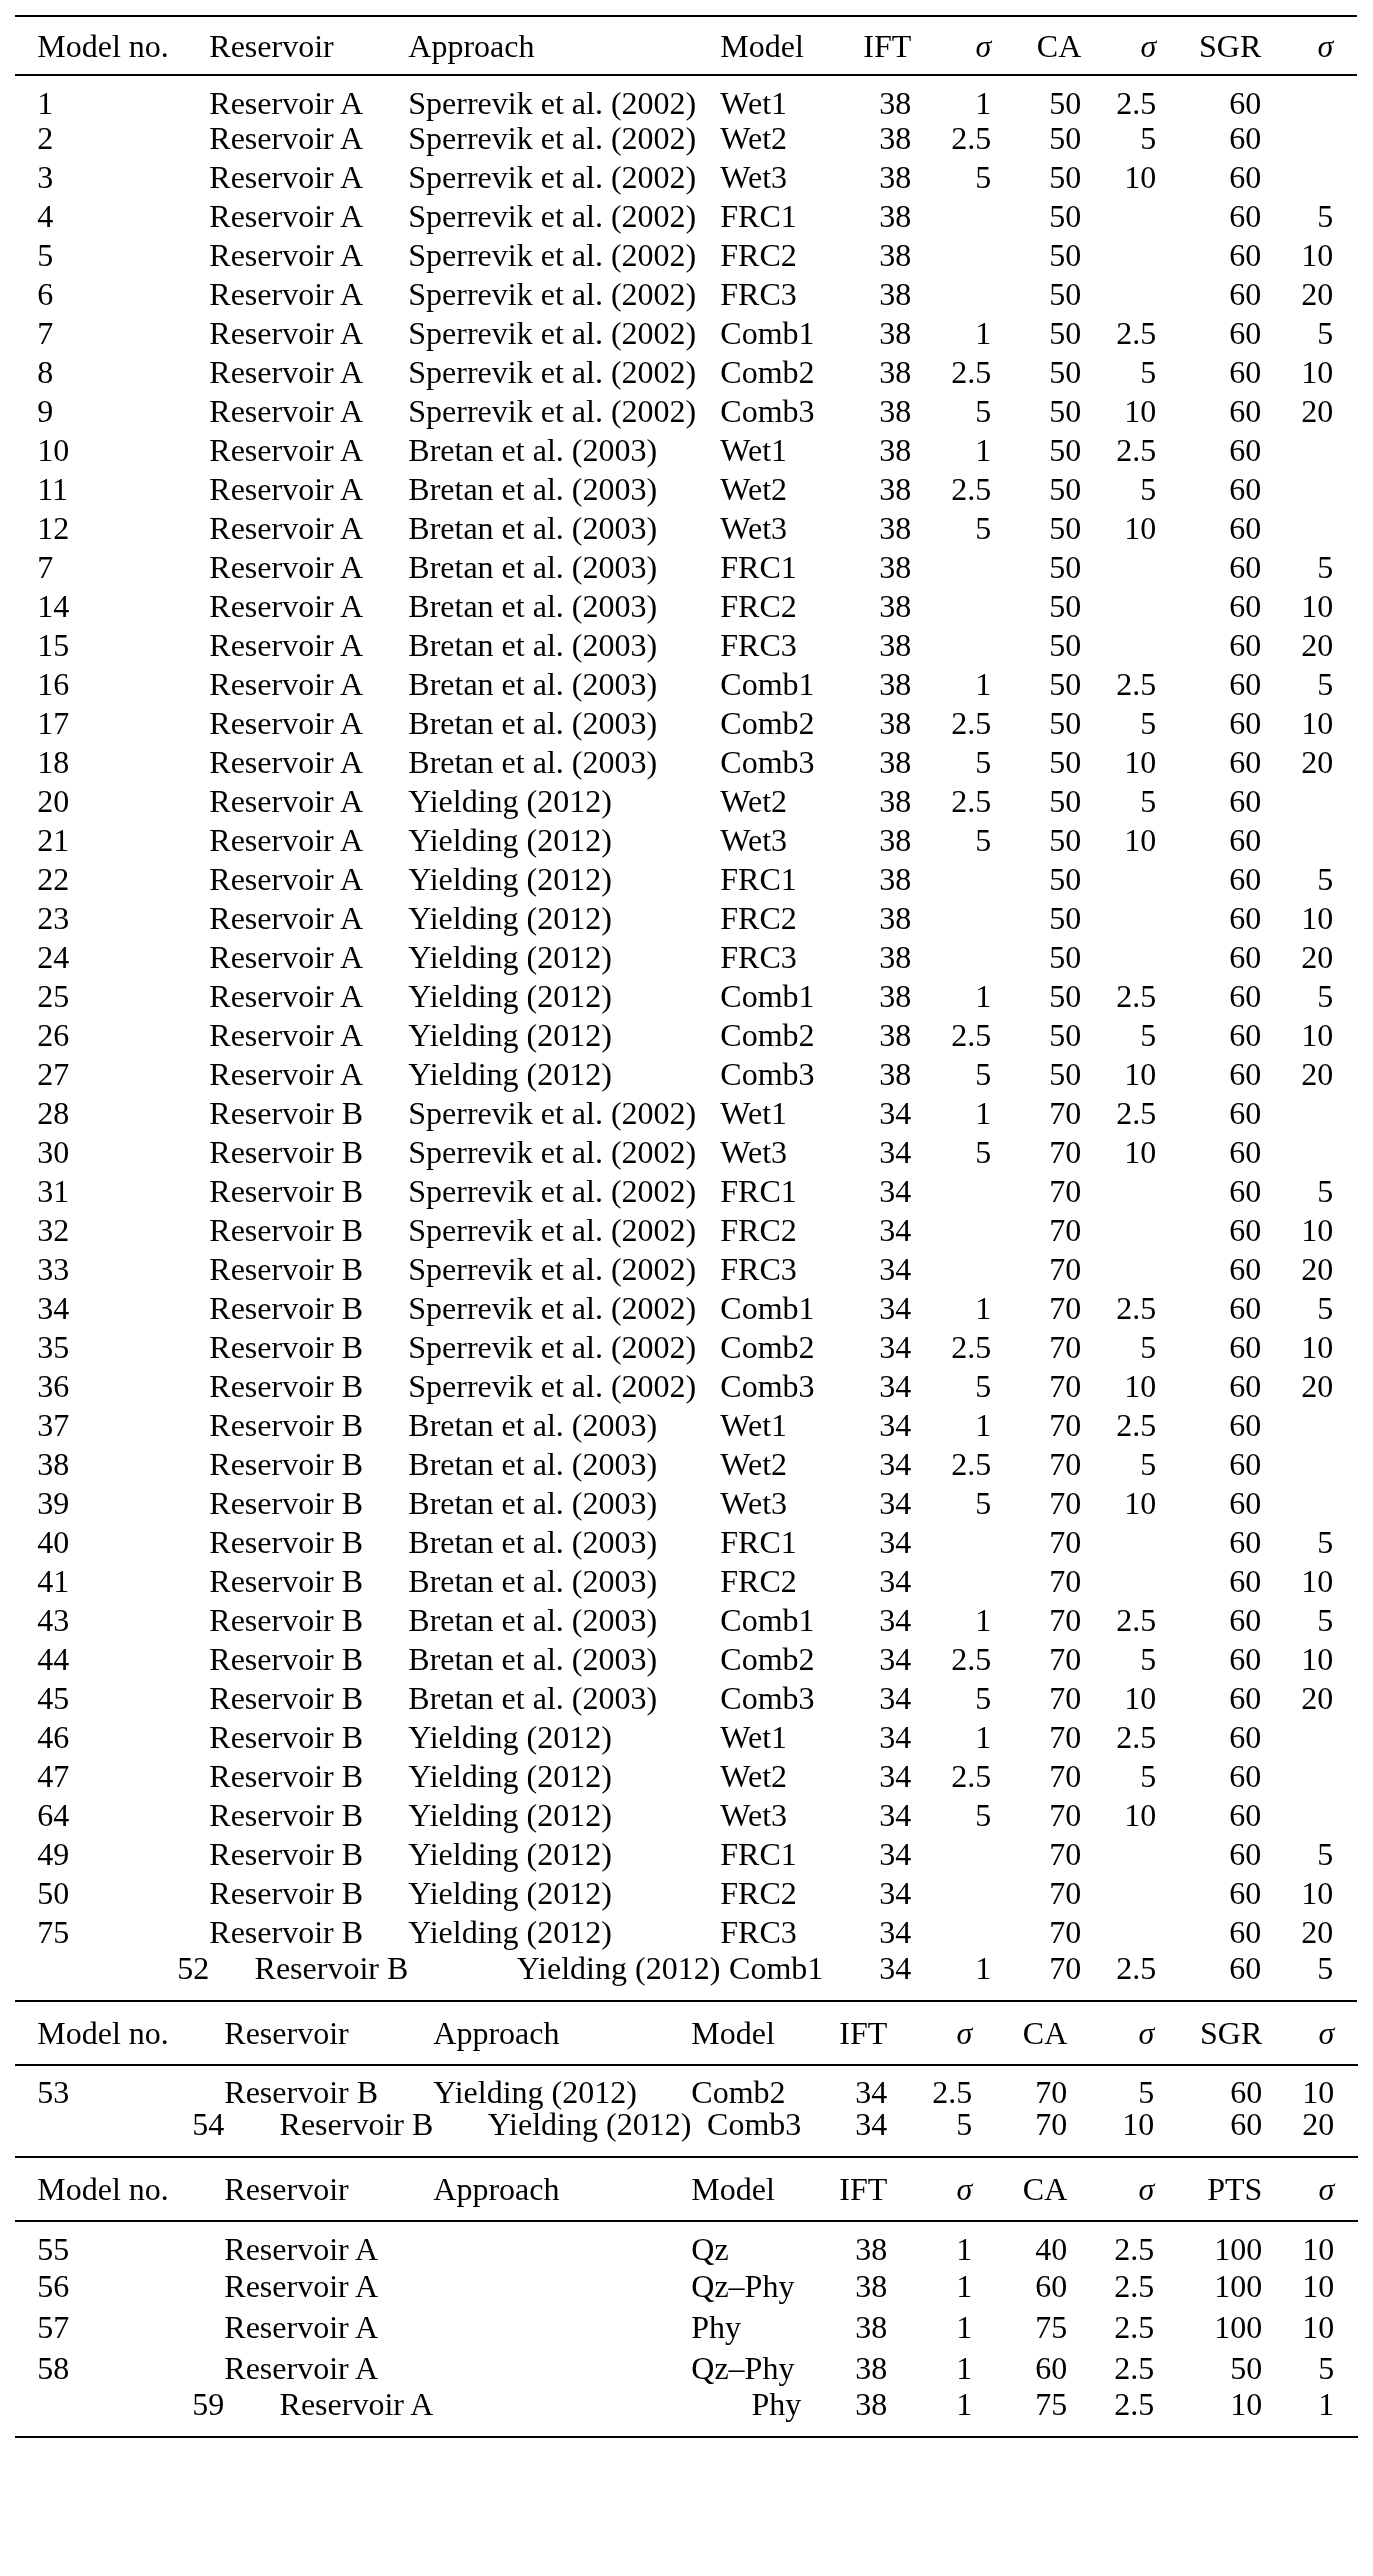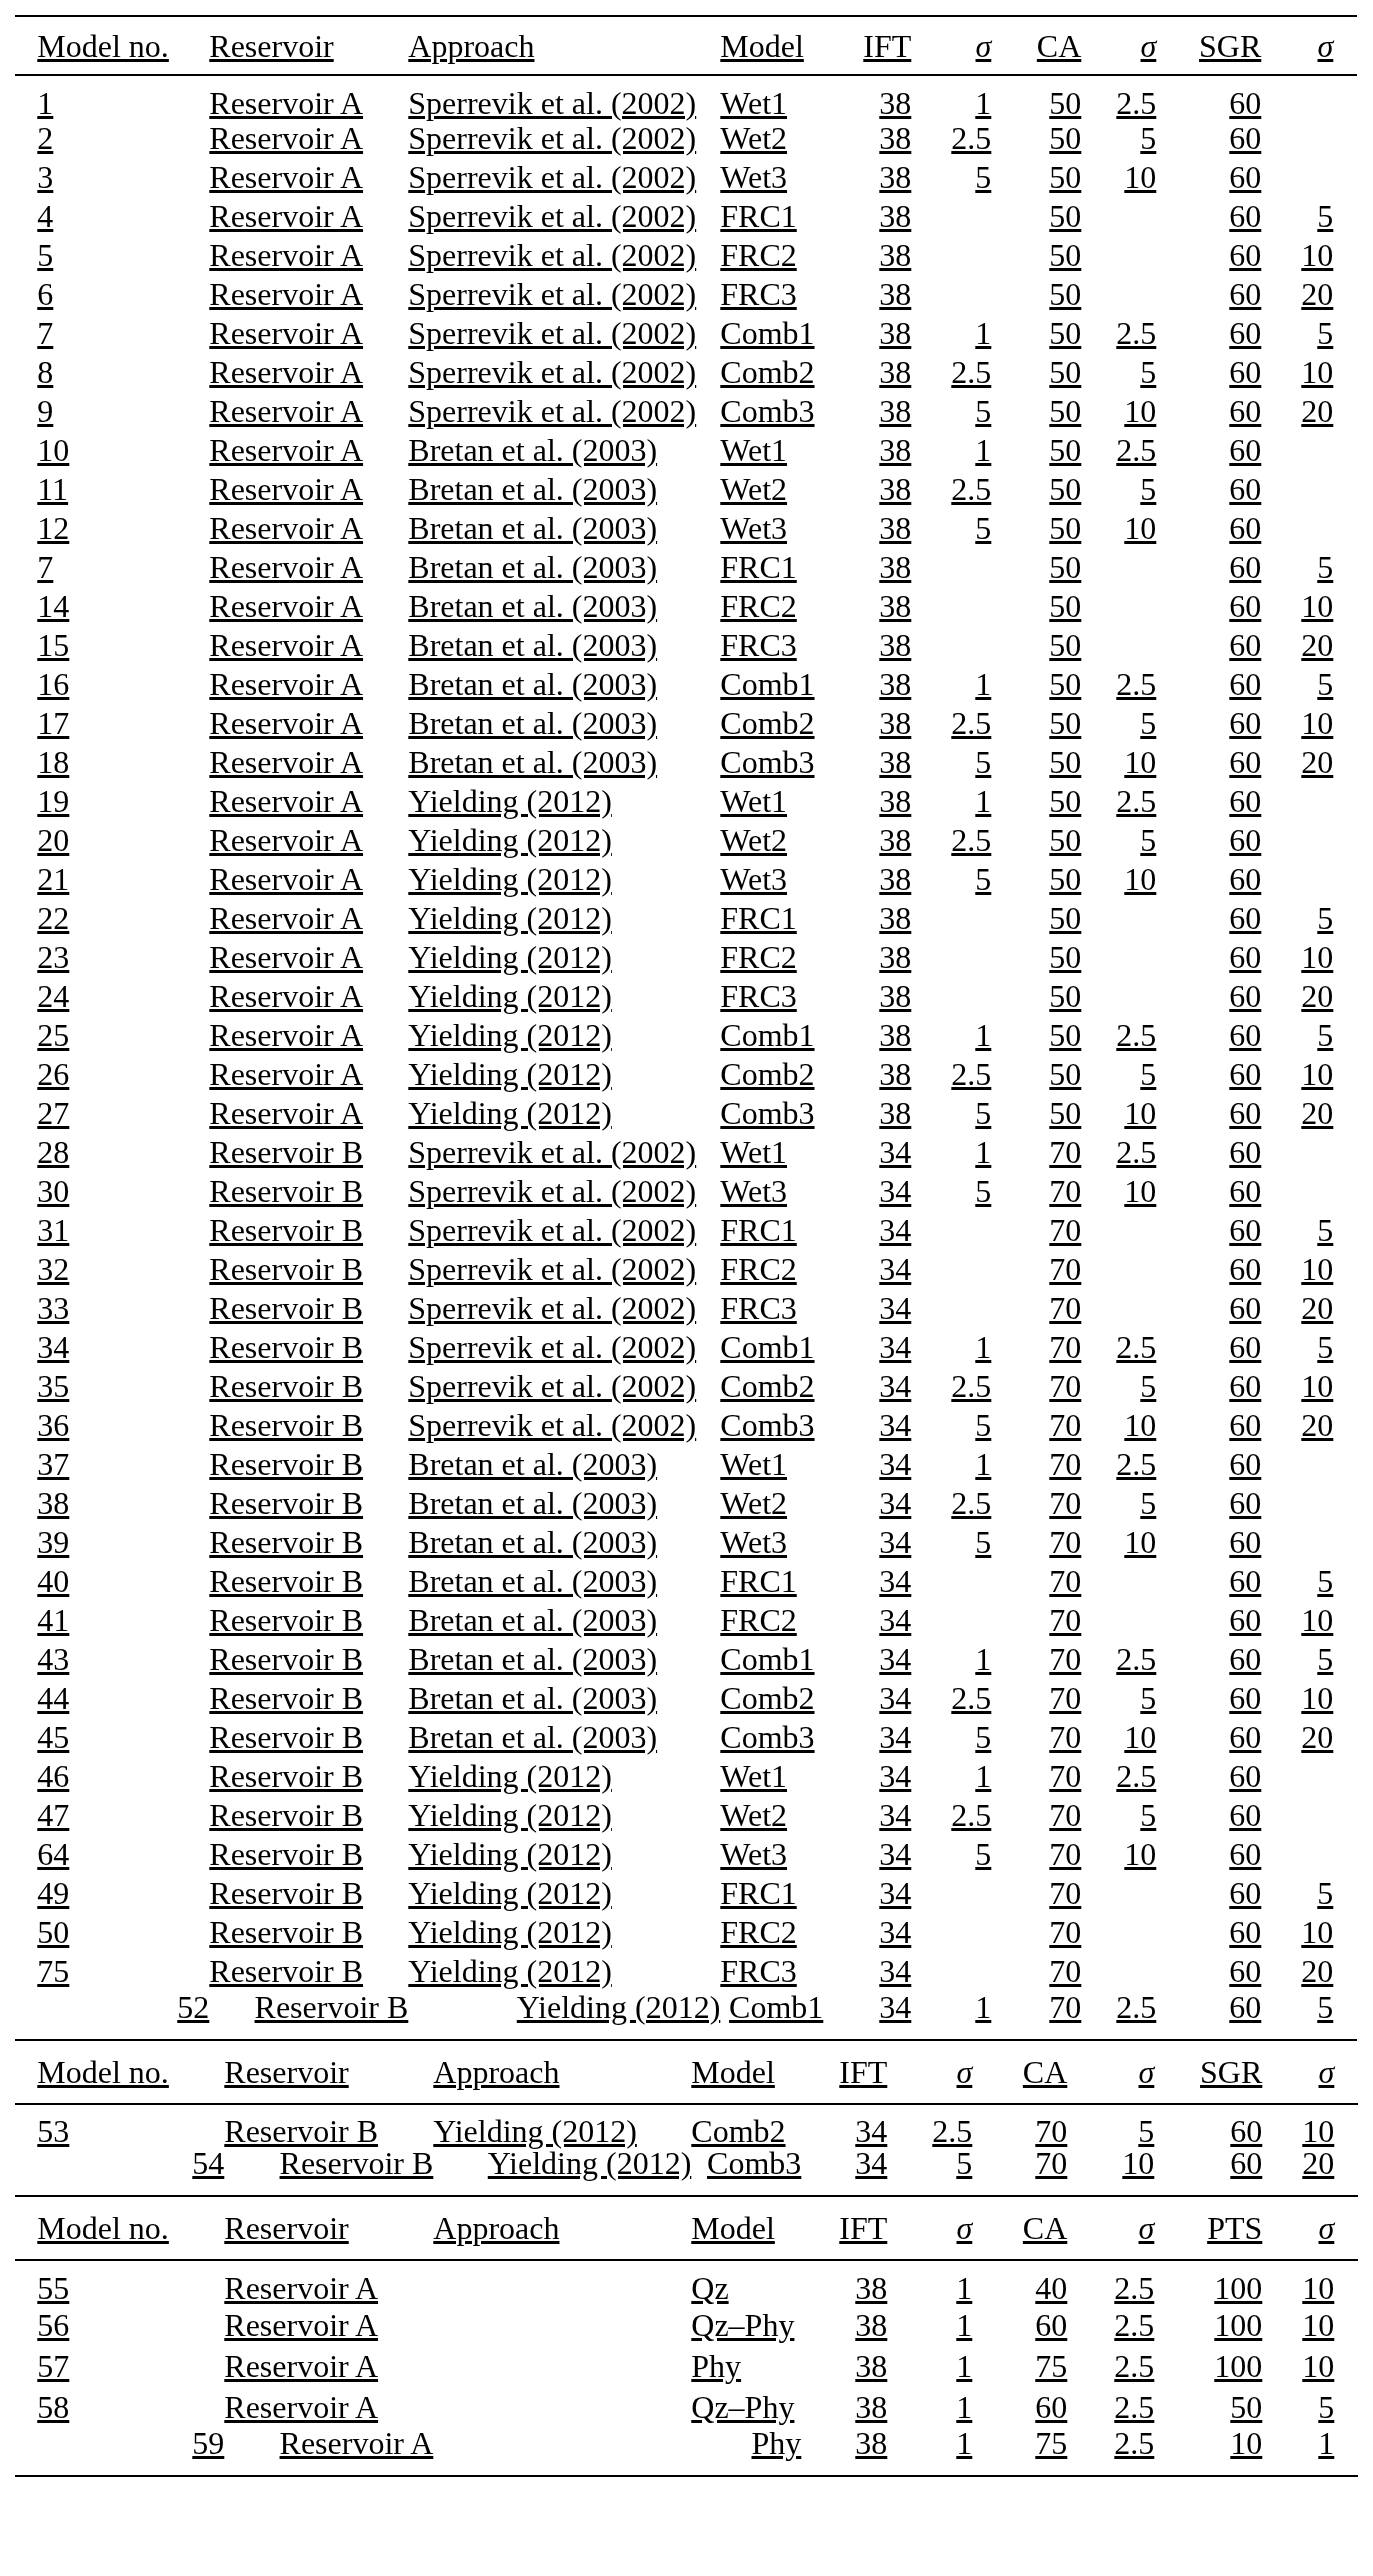--- a/index.html
+++ b/index.html
@@ -22,21 +22,20 @@
     overflow: hidden;
     background: #ffffff;
   }
   table.tbl {
     border-collapse: collapse;
     table-layout: fixed;
     width: 1342px;
     margin-left: 15.3px;
     font-size: 32px;
     line-height: 1.0;
-    text-decoration: underline;
   }
   table.tbl th, table.tbl td {
     font-weight: normal;
     padding: 0;
     text-align: left;
     vertical-align: middle;
     white-space: nowrap;
     overflow: visible;
   }
   table.tbl th.num, table.tbl td.num { text-align: right; }
@@ -324,32 +323,20 @@
             <td>Bretan et al. (2003)</td>
             <td>Comb3</td>
             <td class="num">38</td>
             <td class="num">5</td>
             <td class="num">50</td>
             <td class="num">10</td>
             <td class="num">60</td>
             <td class="num">20</td>
           </tr>
           <tr>
-            <td>19</td>
-            <td>Reservoir A</td>
-            <td>Yielding (2012)</td>
-            <td>Wet1</td>
-            <td class="num">38</td>
-            <td class="num">1</td>
-            <td class="num">50</td>
-            <td class="num">2.5</td>
-            <td class="num">60</td>
-            <td class="num"></td>
-          </tr>
-          <tr>
             <td>20</td>
             <td>Reservoir A</td>
             <td>Yielding (2012)</td>
             <td>Wet2</td>
             <td class="num">38</td>
             <td class="num">2.5</td>
             <td class="num">50</td>
             <td class="num">5</td>
             <td class="num">60</td>
             <td class="num"></td>

